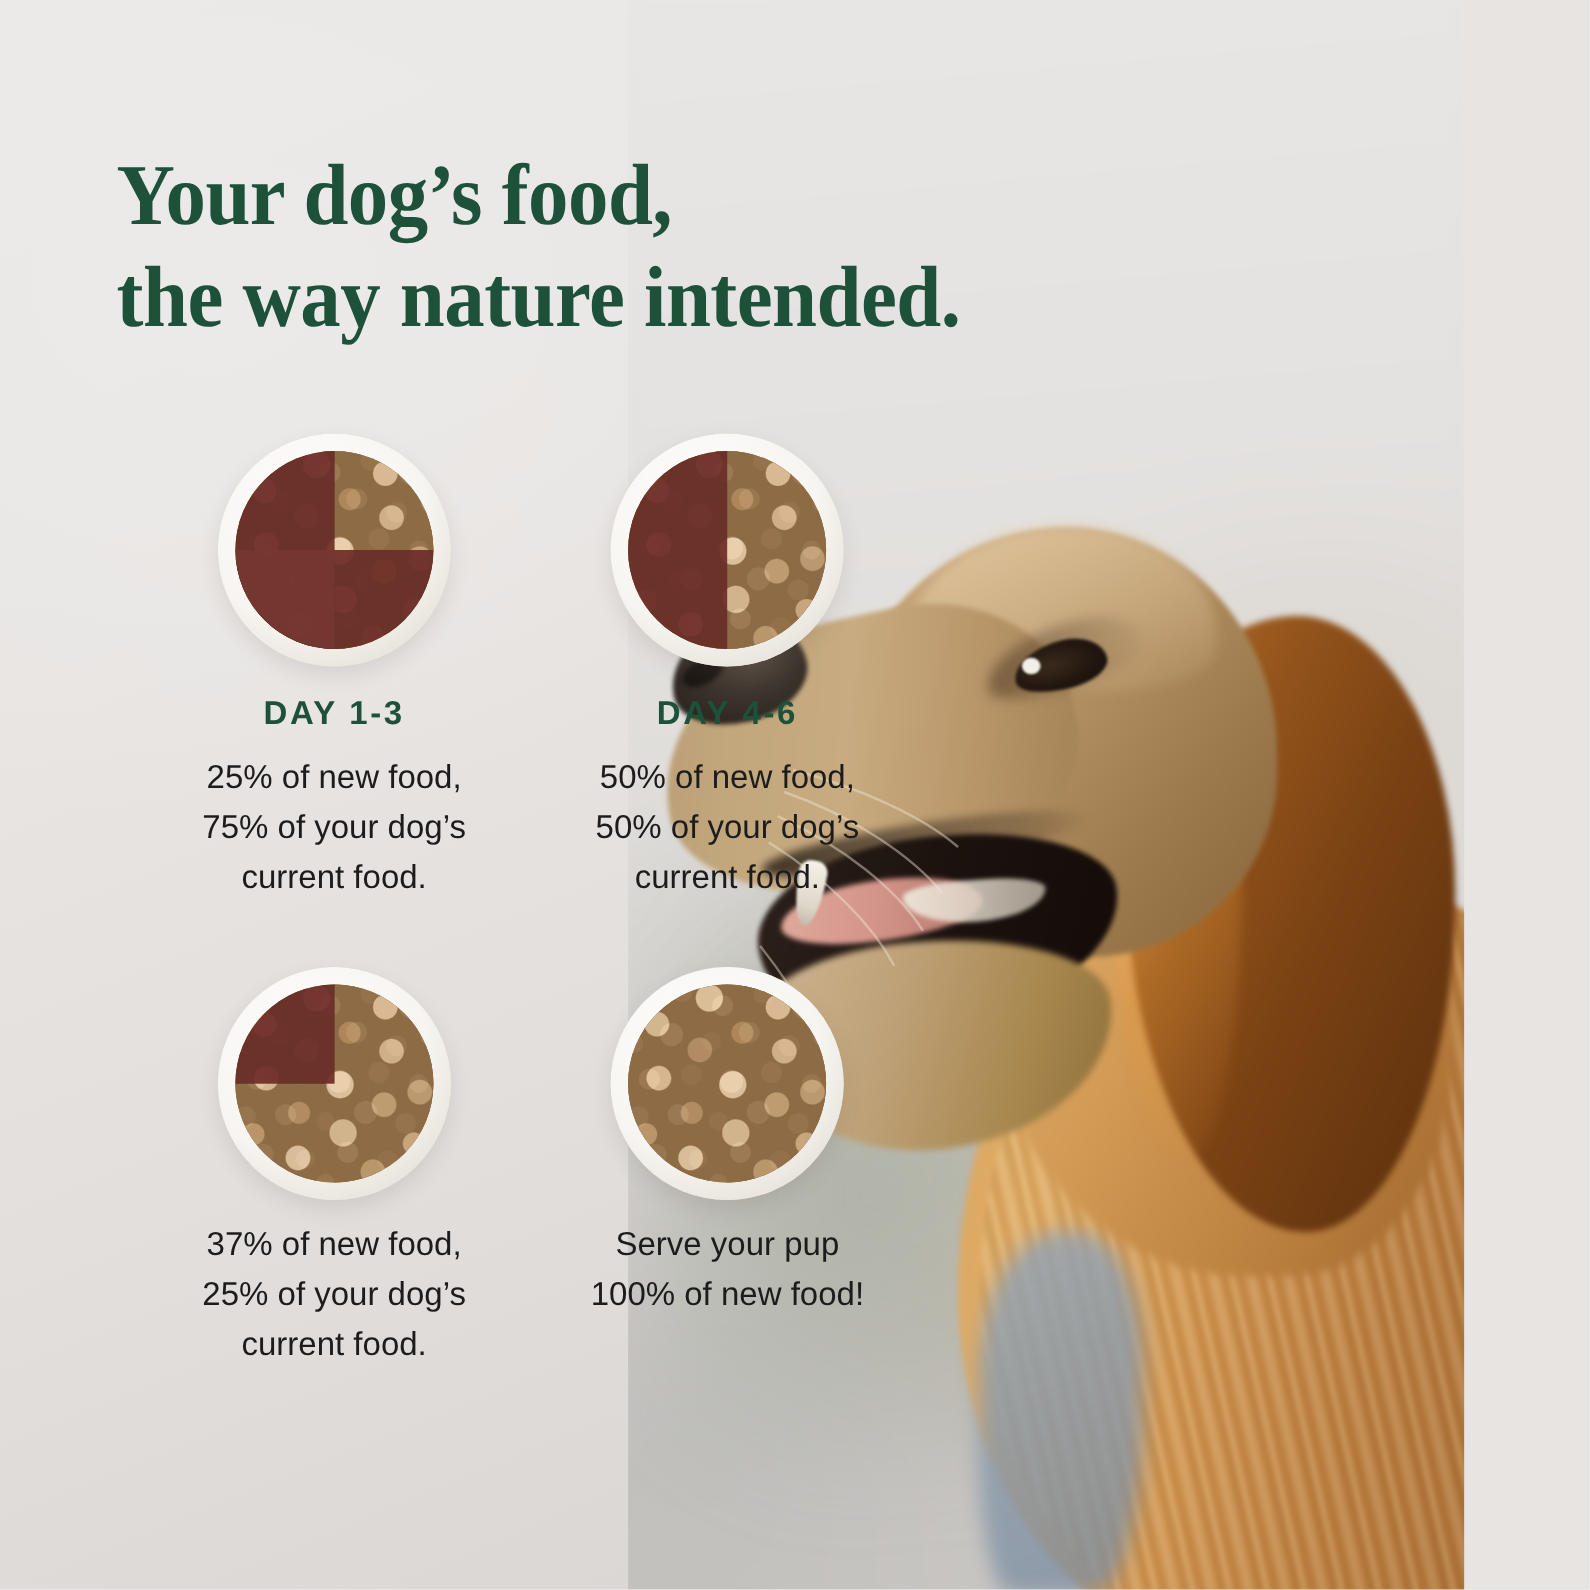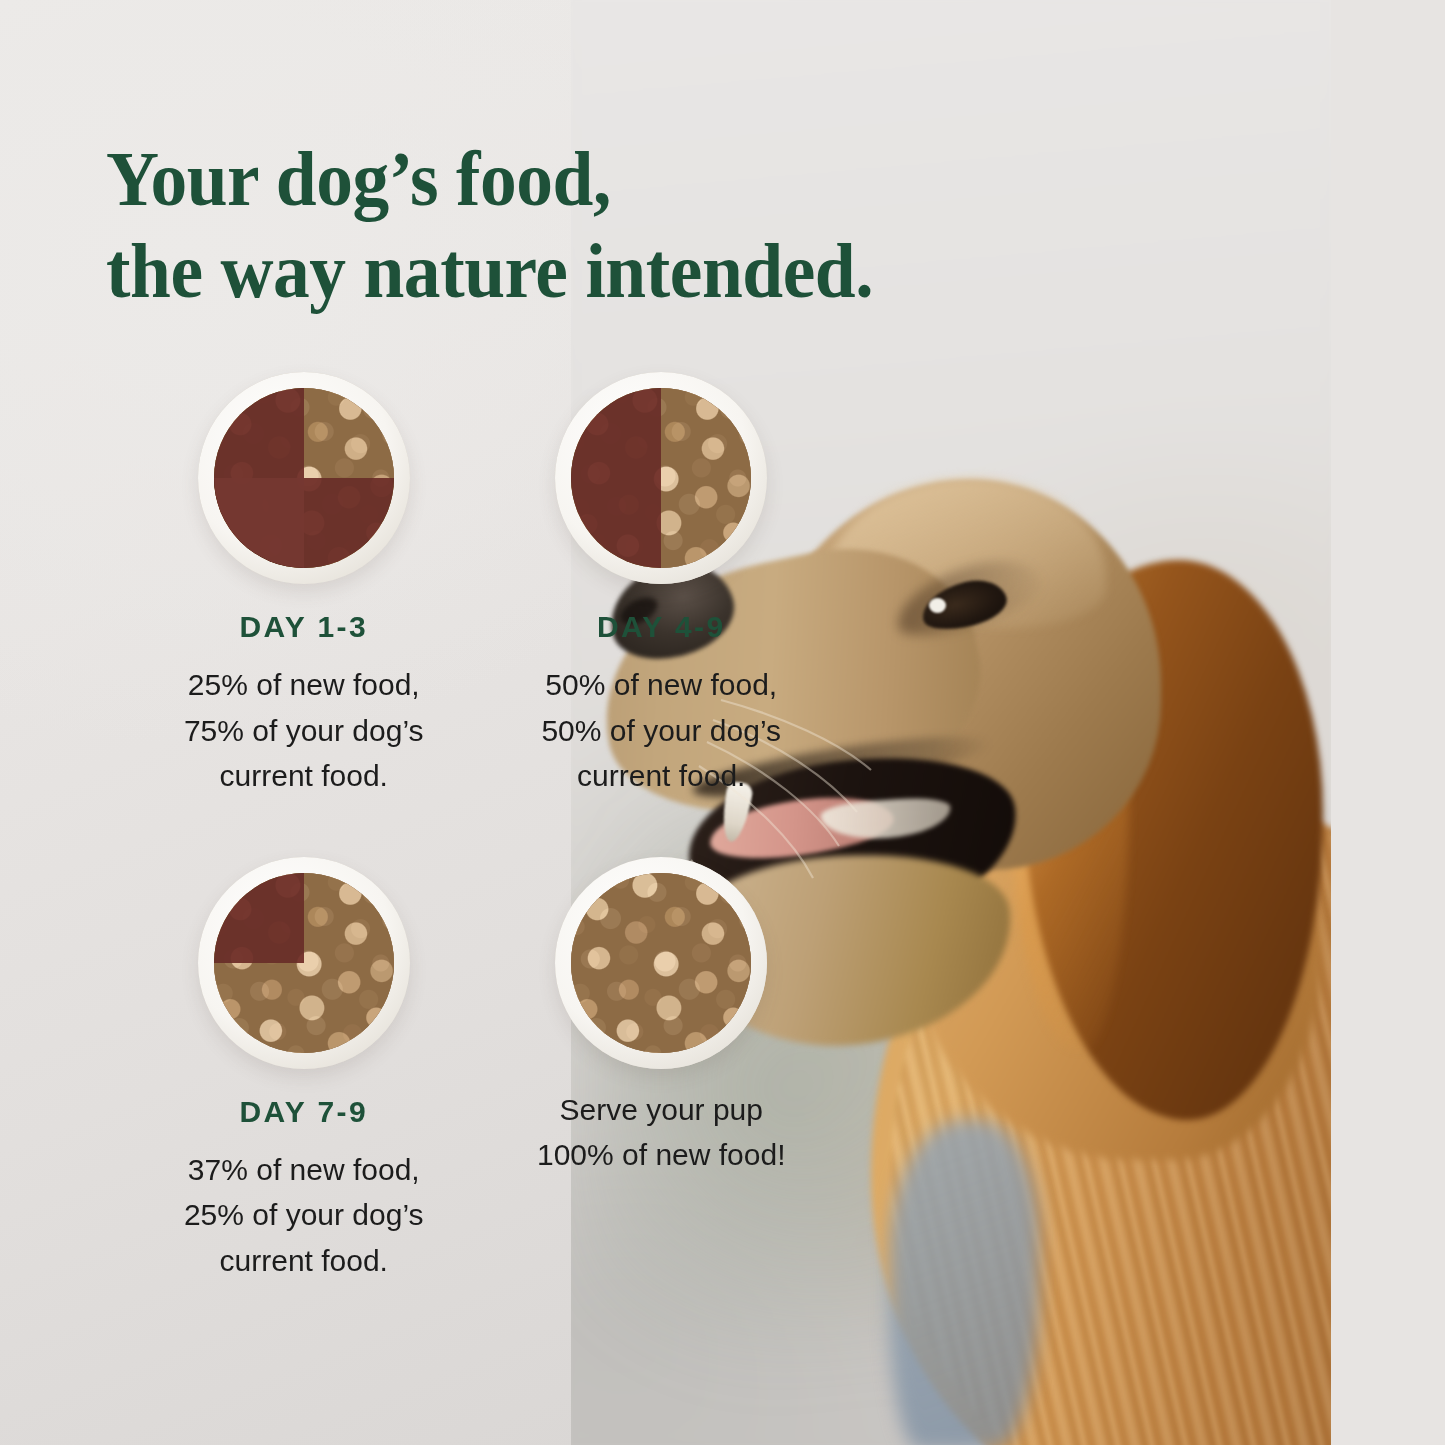--- a/index.html
+++ b/index.html
@@ -340,21 +340,21 @@
     letter-spacing: -0.5px;
     white-space: pre-line;
     transform: scaleX(0.93);
     transform-origin: left top;
   }
 
   
   .steps {
     position: absolute;
     left: 0;
-    top: 372px;
+    top: 394px;
     width: 840px;
   }
 
   .step-row { display: flex; }
 
   .step {
     width: 370px;
     margin-left: 0;
     text-align: center;
   }
@@ -573,21 +573,21 @@
             <div class="kibble">
               <div class="kibble-tex"></div>
               <div class="kibble-tex b"></div>
               <div class="overlay-clip">
                 <div class="ov ov-left-half"></div>
                 <div class="ov2 ov-left-half"></div>
               </div>
             </div>
           </div>
         </div>
-        <div class="day-label">DAY 4-9</div>
+        <div class="day-label">DAY 4-6</div>
         <div class="desc">50% of new food,
 50% of your dog’s
 current food.</div>
       </div>
     </div>
 
     <div class="step-row row2">
 
       <div class="step col1">
         <div class="bowl-wrap">
@@ -596,21 +596,20 @@
             <div class="kibble">
               <div class="kibble-tex"></div>
               <div class="kibble-tex b"></div>
               <div class="overlay-clip">
                 <div class="ov ov-tl-quad"></div>
                 <div class="ov2 ov-tl-quad"></div>
               </div>
             </div>
           </div>
         </div>
-        <div class="day-label">DAY 7-9</div>
         <div class="desc">37% of new food,
 25% of your dog’s
 current food.</div>
       </div>
 
       <div class="step col2">
         <div class="bowl-wrap">
           <div class="bowl">
             <div class="bowl-rim"></div>
             <div class="kibble">

